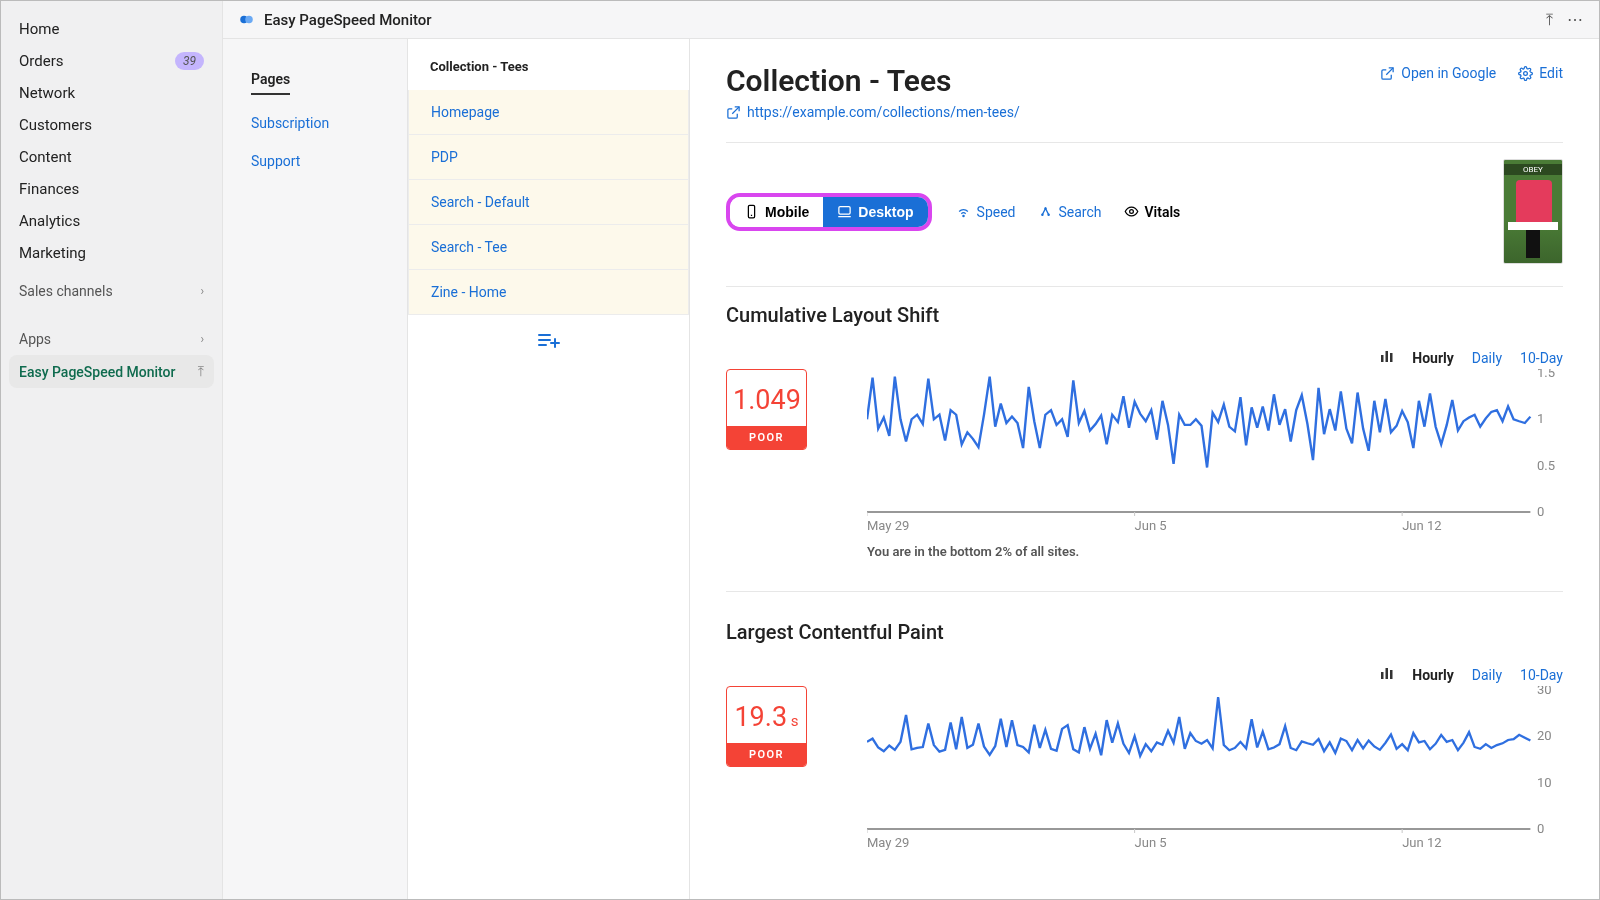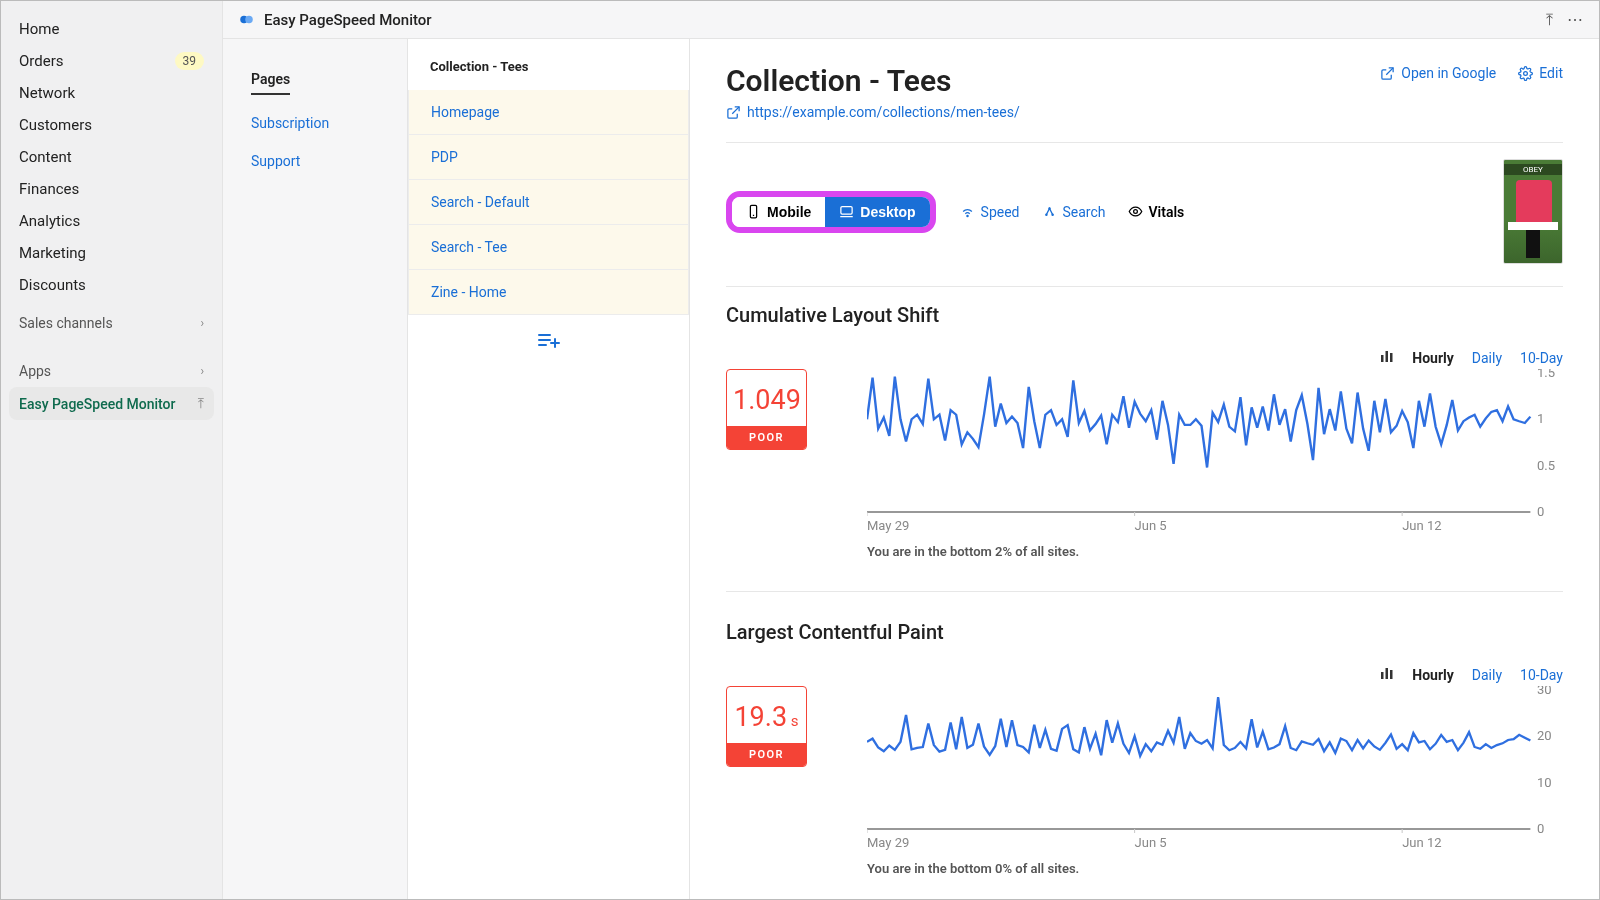--- a/index.html
+++ b/index.html
@@ -2,21 +2,21 @@
 <html><head>
 <meta charset="utf-8">
 <style>
   * { box-sizing: border-box; margin: 0; padding: 0; }
   body { font-family: -apple-system, BlinkMacSystemFont, "Segoe UI", Roboto, Helvetica, Arial, sans-serif; font-size: 14px; color: #222; background: #f6f6f7; width: 1600px; height: 900px; overflow: hidden; border: 1px solid #bbb; }
   .app { display: flex; width: 100%; height: 100%; }
 
   
   .admin-sidebar { width: 222px; background: #f0f0f1; border-right: 1px solid #e4e4e4; padding-top: 12px; display: flex; flex-direction: column; }
   .admin-nav-item { padding: 7px 18px; font-size: 15px; color: #222; cursor: pointer; display: flex; align-items: center; justify-content: space-between; }
-  .admin-nav-item .badge { background: #fef9c3; border-radius: 10px; font-size: 12px; padding: 2px 8px; color: #555; }
+  .admin-nav-item .badge { background: #c4b5fd; border-radius: 10px; font-size: 12px; padding: 2px 8px; color: #555; font-style: italic; }
   .admin-section-hdr { padding: 14px 18px 0 18px; font-size: 14px; color: #555; display:flex; justify-content:space-between; align-items:center; }
   .admin-section-hdr .chev { color:#888; font-size:12px; }
   .admin-app-item { margin: 8px 8px 0 8px; padding: 8px 10px; background: #e8e8e8; border-radius: 8px; font-size: 14px; color: #0f6b4e; font-weight: 500; display:flex; align-items:center; justify-content:space-between; }
   .pin { color:#888; font-size:14px; }
 
   
   .main-col { flex: 1; display: flex; flex-direction: column; }
   .topbar { height: 38px; border-bottom: 1px solid #e4e4e4; background: #f6f6f7; display: flex; align-items: center; padding: 0 16px; justify-content: space-between; }
   .topbar-left { display:flex; align-items:center; gap:10px; }
   .topbar-title { font-size: 15px; font-weight: 500; }
@@ -41,21 +41,21 @@
   .content-header { display:flex; justify-content:space-between; align-items:flex-start; }
   .page-title { font-size:30px; font-weight:600; margin-bottom:6px; }
   .page-url { color:#1a6fd6; font-size:14px; display:flex; align-items:center; gap:6px; text-decoration:none; }
   .header-actions { display:flex; gap:22px; align-items:center; margin-top:2px; }
   .header-actions a { color:#1a6fd6; font-size:14px; text-decoration:none; display:flex; align-items:center; gap:6px; cursor:pointer; }
   .divider { border-top:1px solid #e7e7e7; margin:22px 0 16px 0; }
 
   
   .tabrow { display:flex; align-items:center; justify-content:space-between; }
   .tabrow-left { display:flex; align-items:center; gap:0; }
-  .seggroup { display:flex; border:6px solid #d946ef; border-radius:14px; overflow:hidden;align-items:flex-end; }
+  .seggroup { display:flex; border:4px solid #d946ef; border-radius:14px; overflow:hidden;align-items:flex-end; }
   .seggroup button { border:none; background:#fff; padding:7px 14px; font-size:14px; display:flex; align-items:center; gap:6px; cursor:pointer; font-weight:600; }
   .seggroup button.active { background:#1a6fd6; color:#fff; }
   .viewtabs { display:flex; gap:22px; margin-left:24px; }
   .viewtabs span { font-size:14px; display:flex; align-items:center; gap:6px; cursor:pointer; }
   .viewtabs .link { color:#1a6fd6; }
   .viewtabs .active { color:#000; font-weight:600; }
   .thumb { width:60px; height:105px; background:linear-gradient(180deg,#4a7b36 0%,#4a7b36 60%,#3c652c 100%); border:1px solid #ddd; border-radius:2px; position:relative; overflow:hidden; }
   .thumb::before { content:"OBEY"; position:absolute; top:4px; left:0; right:0; text-align:center; color:#fff; font-size:8px; background:rgba(0,0,0,0.4); padding:1px 0;}
   .thumb .person { position:absolute; top:20px; left:12px; width:36px; height:46px; background:#e43b5c; border-radius:4px 4px 0 0;}
   .thumb .legs { position:absolute; top:64px; left:22px; width:14px; height:34px; background:#111;}
@@ -111,23 +111,20 @@
         <span>Content</span>
       </div>
     <div class="admin-nav-item">
         <span>Finances</span>
       </div>
     <div class="admin-nav-item">
         <span>Analytics</span>
       </div>
     <div class="admin-nav-item">
         <span>Marketing</span>
-      </div>
-    <div class="admin-nav-item">
-        <span>Discounts</span>
       </div>
 
     <div class="admin-section-hdr">
         <span>Sales channels</span>
         <span class="chev">›</span>
       </div>
     <div class="admin-section-hdr" style="margin-top:18px;">
         <span>Apps</span>
         <span class="chev">›</span>
       </div>
@@ -341,21 +338,20 @@
                   <text class="axis-text" x="616" y="8">30</text>
                   <line class="baseline" x1="0" y1="143" x2="610" y2="143"></line>
                   <line class="axis-line" x1="0" y1="143" x2="0" y2="147"></line>
                   <text class="axis-text" x="0" y="161">May 29</text>
                   <line class="axis-line" x1="246.05042016806723" y1="143" x2="246.05042016806723" y2="147"></line>
                   <text class="axis-text" x="246.05042016806723" y="161">Jun 5</text>
                   <line class="axis-line" x1="492.10084033613447" y1="143" x2="492.10084033613447" y2="147"></line>
                   <text class="axis-text" x="492.10084033613447" y="161">Jun 12</text>
                   <path class="series-line" d="M0.0,55.9 L5.1,52.6 L10.3,61.5 L15.4,65.2 L20.5,59.6 L25.6,63.8 L30.8,55.9 L35.9,29.0 L41.0,63.3 L46.1,61.9 L51.3,61.0 L56.4,37.4 L61.5,59.1 L66.6,65.6 L71.8,63.8 L76.9,36.4 L82.0,63.3 L87.1,30.9 L92.3,61.9 L97.4,58.7 L102.5,37.4 L107.6,60.5 L112.8,68.9 L117.9,60.1 L123.0,32.7 L128.2,61.0 L133.3,34.1 L138.4,59.1 L143.5,61.0 L148.7,66.5 L153.8,38.8 L158.9,61.9 L164.0,43.8 L169.2,62.8 L174.3,64.7 L179.4,42.9 L184.5,39.2 L189.7,63.3 L194.8,66.5 L199.9,41.1 L205.0,62.8 L210.2,47.6 L215.3,69.3 L220.4,34.1 L225.5,56.8 L230.7,37.4 L235.8,57.7 L240.9,67.0 L246.1,50.3 L251.2,69.8 L256.3,58.2 L261.4,65.2 L266.6,56.4 L271.7,58.7 L276.8,44.8 L281.9,56.8 L287.1,30.9 L292.2,62.8 L297.3,47.1 L302.4,55.0 L307.6,57.7 L312.7,54.0 L317.8,62.4 L322.9,11.0 L328.1,59.1 L333.2,64.2 L338.3,61.9 L343.4,55.9 L348.6,62.4 L353.7,33.2 L358.8,61.5 L363.9,45.7 L369.1,63.3 L374.2,61.5 L379.3,58.2 L384.5,40.1 L389.6,61.9 L394.7,64.2 L399.8,55.4 L405.0,57.3 L410.1,58.7 L415.2,53.1 L420.3,65.2 L425.5,56.4 L430.6,67.0 L435.7,52.6 L440.8,55.0 L446.0,64.2 L451.1,54.0 L456.2,62.4 L461.3,54.5 L466.5,60.5 L471.6,63.8 L476.7,56.8 L481.8,48.5 L487.0,62.8 L492.1,58.2 L497.2,64.2 L502.4,47.1 L507.5,56.4 L512.6,55.0 L517.7,63.3 L522.9,57.7 L528.0,48.9 L533.1,55.9 L538.2,54.0 L543.4,64.2 L548.5,56.8 L553.6,46.2 L558.7,61.0 L563.9,62.8 L569.0,58.2 L574.1,61.9 L579.2,59.1 L584.4,57.3 L589.5,54.0 L594.6,53.1 L599.7,48.9 L604.9,51.7 L610.0,54.5"></path>
                 </svg>
-              <div class="chart-caption">You are in the bottom 0% of all sites.</div>
             </div>
           </div>
         </section>
 
       </main>
     </div>
   </div>
 </div>
 
 </body></html>

